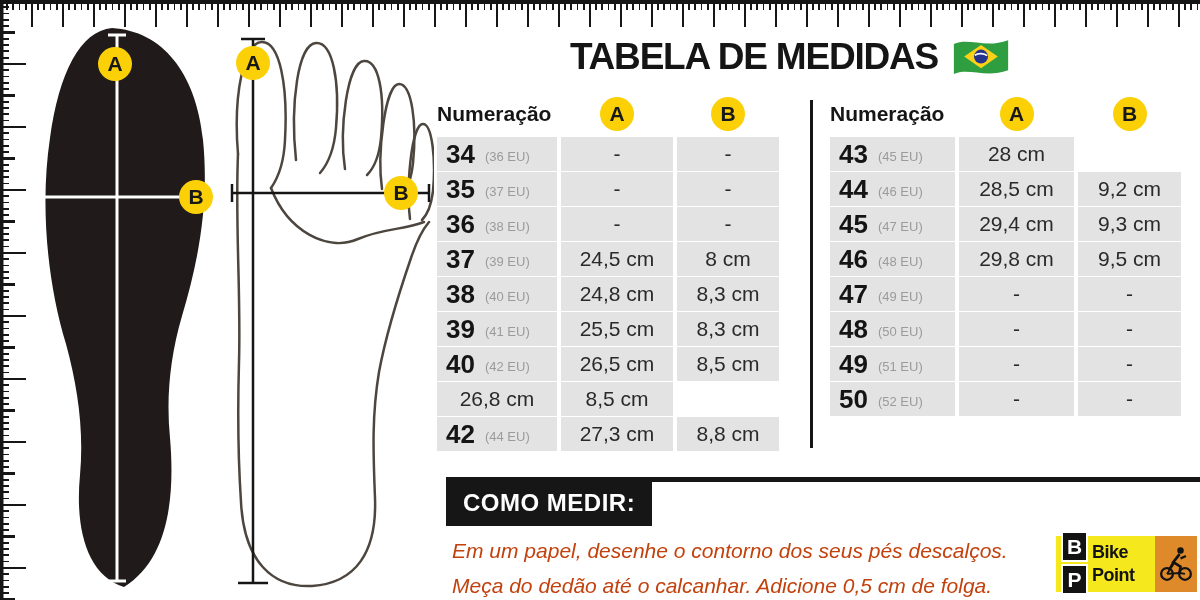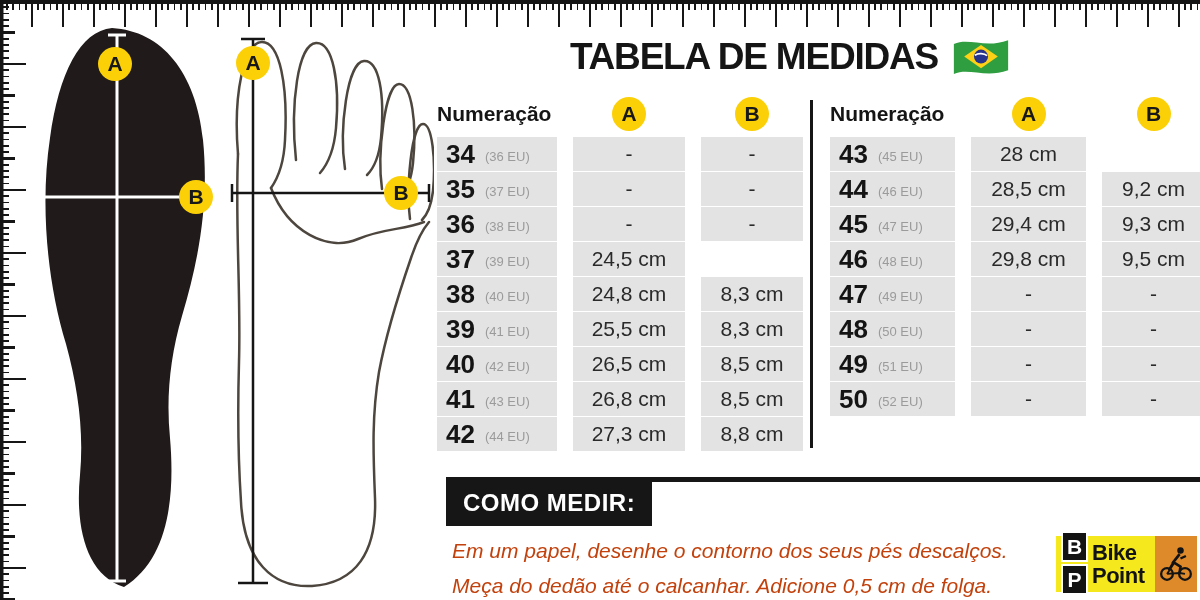--- a/index.html
+++ b/index.html
@@ -34,21 +34,21 @@
   
   .title-row{left:440px;top:36px;width:700px;height:52px;display:flex;
     justify-content:center;gap:14px;}
   .title{font-size:37px;font-weight:700;letter-spacing:-1.2px;color:#151515;white-space:nowrap;}
   .flag{width:58px;height:44px;}
 
   
   .stable{display:block;}
   .table-left{left:437px;top:96px;width:352px;}
   .table-right{left:830px;top:96px;width:360px;}
-  .thead,.trow{display:grid;column-gap:16px;align-items:center;}
+  .thead,.trow{display:grid;column-gap:4px;align-items:center;}
   .table-left .thead,.table-left .trow{grid-template-columns:120px 112px 102px;}
   .table-right .thead,.table-right .trow{grid-template-columns:125px 115px 103px;}
   .thead{height:36px;margin-bottom:5px;}
   .tname{font-size:21px;font-weight:700;color:#151515;}
   .thead .marker{margin:0 auto;}
   .trow{height:32px;margin-bottom:3px;}
   .cell{background:var(--cell_gray);height:34px;display:flex;align-items:center;}
   .size-cell{padding-left:9px;gap:10px;}
   .size{font-size:26px;font-weight:700;color:#141414;}
   .eu{font-size:13px;color:var(--eu_gray);padding-top:4px;}
@@ -60,21 +60,21 @@
   .measure-heading{display:inline-block;background:var(--ink);color:#fff;font-size:24px;
     font-weight:700;padding:7px 17px 9px;letter-spacing:0.5px;}
   .measure-line{font-size:21px;font-style:italic;color:#c2410c;line-height:29px;margin:6px;}
   .measure-line.first{margin-top:10px;}
 
   
   .logo{left:1056px;top:536px;width:141px;height:56px;background:var(--logo_yellow);}
   .logo-initials{position:absolute;left:5px;top:-5px;display:flex;flex-direction:column;gap:2px;}
   .logo-initial{box-sizing:border-box;width:27px;height:31px;background:#131313;border:2px solid #fff;
     color:#fff;font-weight:700;font-size:21px;display:flex;align-items:center;justify-content:center;}
-  .logo-words{position:absolute;left:36px;top:5px;font-weight:700;font-size:22px;line-height:23px;
+  .logo-words{position:absolute;left:36px;top:5px;font-weight:700;font-size:18px;line-height:23px;
     letter-spacing:-0.5px;color:#131313;}
   .logo-cyclist{position:absolute;right:0;top:0;width:42px;height:56px;background:var(--logo_orange);
     display:flex;align-items:center;justify-content:center;}
 </style>
 </head>
 <body>
 
 <div class="canvas">
 
   <div class="abs ruler-top"></div>
@@ -160,20 +160,21 @@
         </div>
       <div class="cell val">-</div>
       <div class="cell val">-</div>
     </div>
     <div class="trow">
       <div class="cell size-cell">
           <span class="size">37</span>
           <span class="eu">(39 EU)</span>
         </div>
       <div class="cell val">24,5 cm</div>
+      <div class="cell val">8 cm</div>
     </div>
     <div class="trow">
       <div class="cell size-cell">
           <span class="size">38</span>
           <span class="eu">(40 EU)</span>
         </div>
       <div class="cell val">24,8 cm</div>
       <div class="cell val">8,3 cm</div>
     </div>
     <div class="trow">
@@ -186,24 +187,20 @@
     </div>
     <div class="trow">
       <div class="cell size-cell">
           <span class="size">40</span>
           <span class="eu">(42 EU)</span>
         </div>
       <div class="cell val">26,5 cm</div>
       <div class="cell val">8,5 cm</div>
     </div>
     <div class="trow">
-      <div class="cell size-cell">
-          <span class="size">41</span>
-          <span class="eu">(43 EU)</span>
-        </div>
       <div class="cell val">26,8 cm</div>
       <div class="cell val">8,5 cm</div>
     </div>
     <div class="trow">
       <div class="cell size-cell">
           <span class="size">42</span>
           <span class="eu">(44 EU)</span>
         </div>
       <div class="cell val">27,3 cm</div>
       <div class="cell val">8,8 cm</div>

